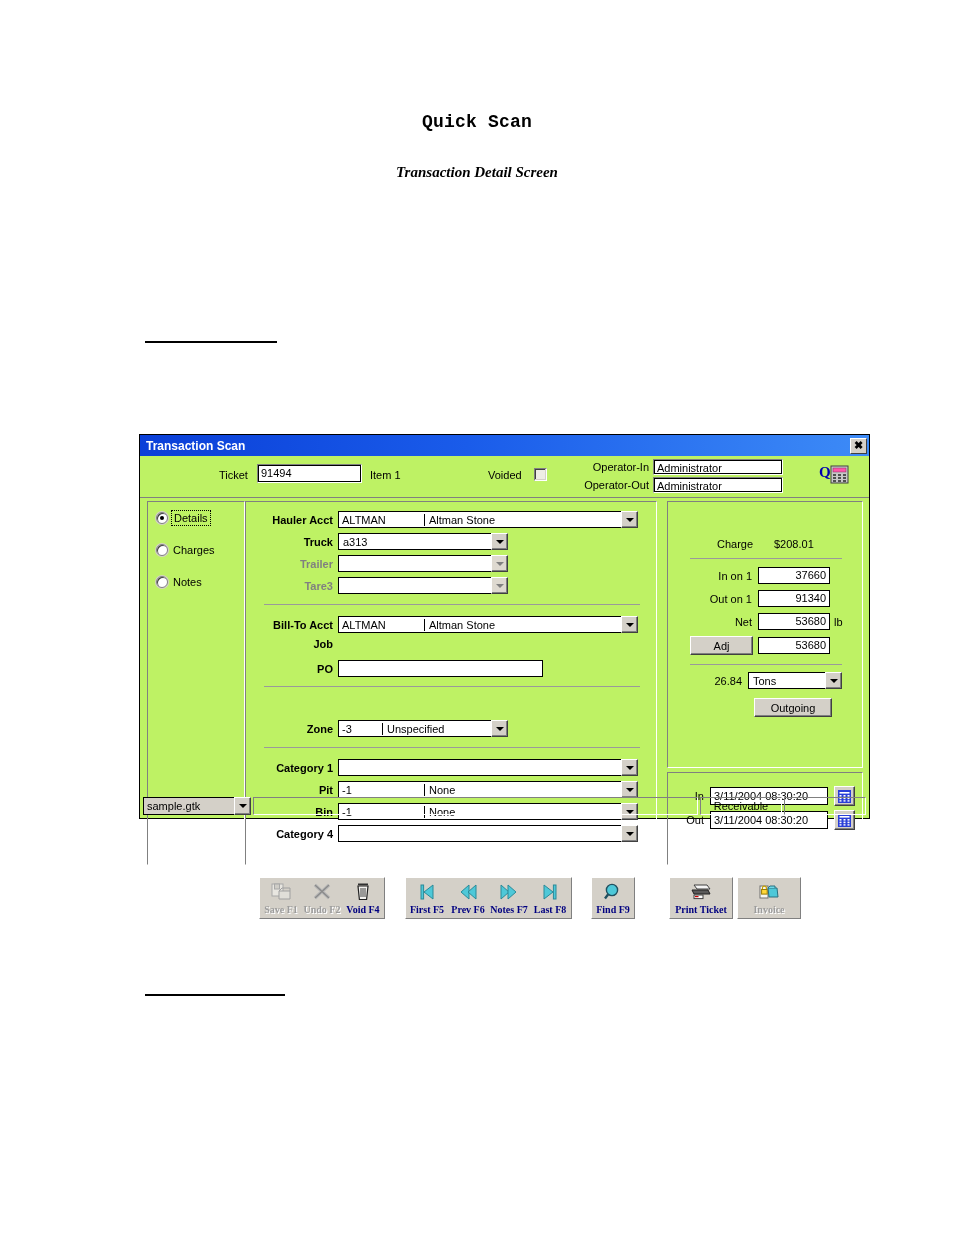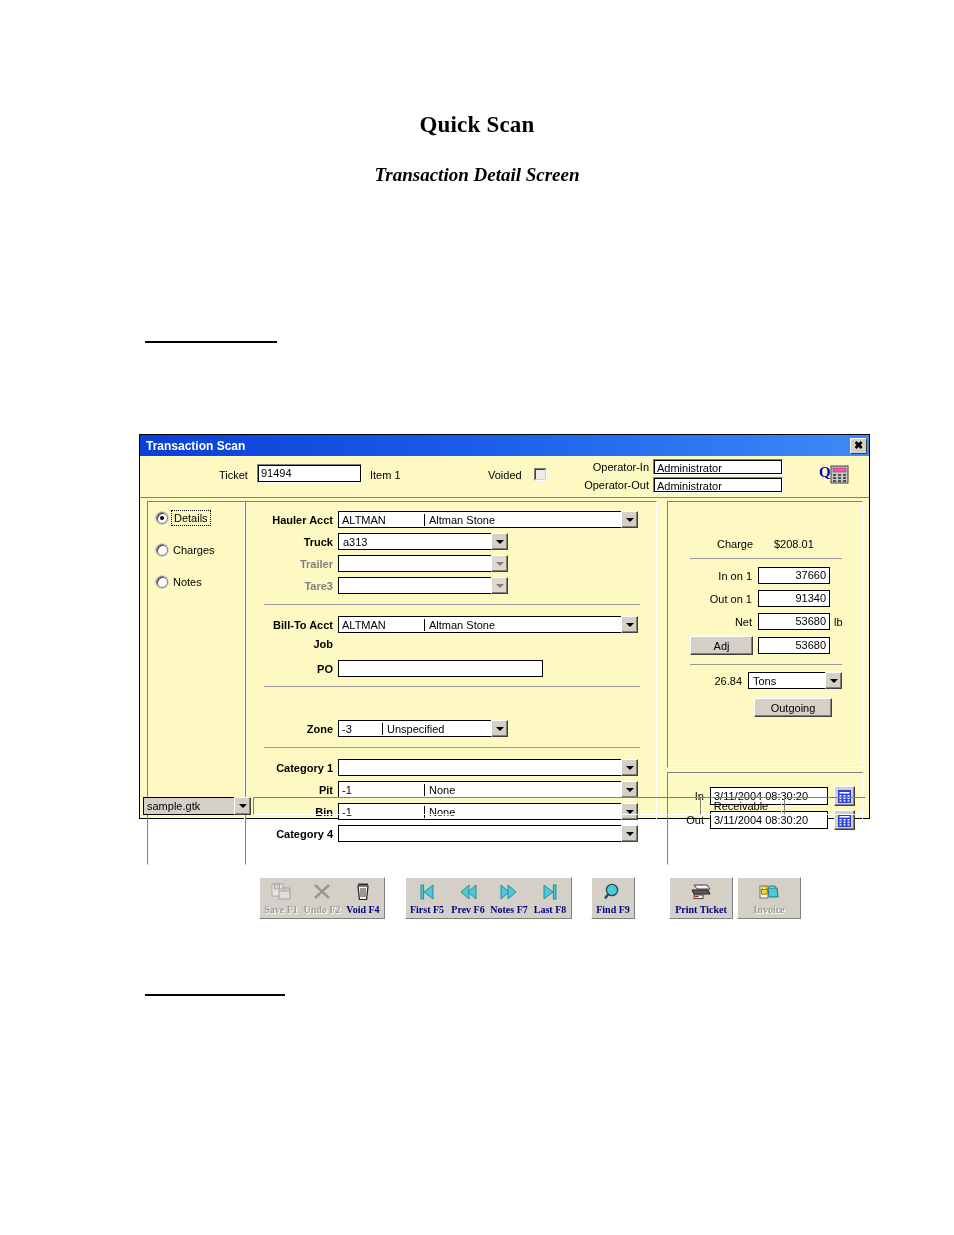--- a/index.html
+++ b/index.html
@@ -16,36 +16,36 @@
     overflow: hidden;
   }
 
   
   .doc-title {
     position: absolute;
     top: 112px;
     left: 0;
     width: 954px;
     text-align: center;
-    font-family: Liberation Serif, serif;
+    font-family: Liberation Mono, monospace;
     font-weight: bold;
-    font-size: 23px;
+    font-size: 18px;
     color: #000;
     letter-spacing: .2px;
   }
   .doc-subtitle {
     position: absolute;
     top: 164px;
     left: 0;
     width: 954px;
     text-align: center;
     font-family: "Liberation Serif", serif;
     font-weight: bold;
     font-style: italic;
-    font-size: 19px;
+    font-size: 15px;
     color: #000;
   }
   .rule-top {
     position: absolute;
     left: 145px;
     top: 341px;
     width: 132px;
     height: 2px;
     background: #000;
   }
@@ -58,21 +58,21 @@
     background: #000;
   }
 
   
   .win {
     position: absolute;
     left: 139px;
     top: 434px;
     width: 731px;
     height: 385px;
-    background: #fef9c3;
+    background: #bef264;
     border: 1px solid #000;
     box-sizing: border-box;
     font-size: 11px;
     color: #000;
   }
   .titlebar {
     height: 21px;
     background: linear-gradient(to right, #0a3fd8 0%, #1a5cea 45%, #3d8bf7 100%);
     display: flex;
     align-items: center;

